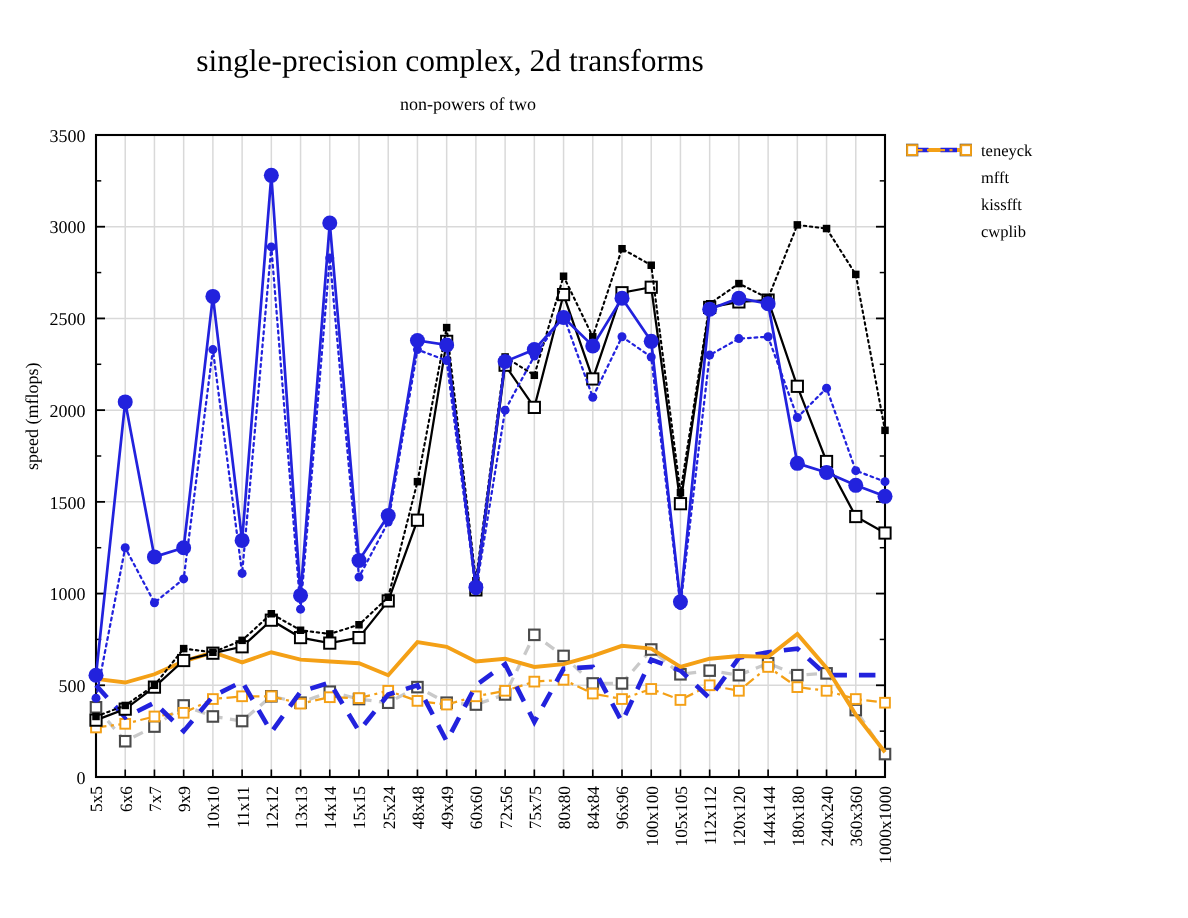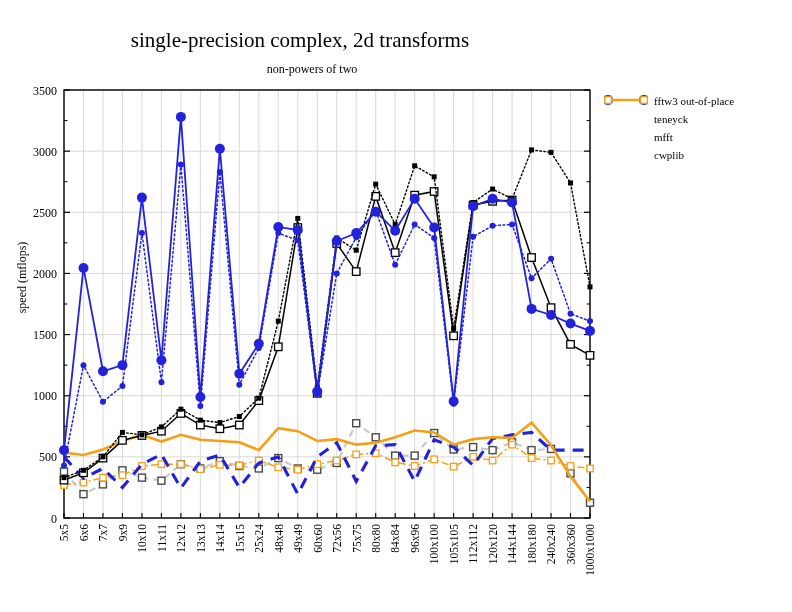--- a/index.html
+++ b/index.html
@@ -373,50 +373,48 @@
         <circle cx="551.037037037037" cy="315.00571428571425" r="5" fill="#2222dd"></circle>
         <circle cx="570.5185185185185" cy="323.5657142857143" r="5" fill="#2222dd"></circle>
         <circle cx="590" cy="330.9028571428571" r="5" fill="#2222dd"></circle>
       </g>
     </svg>
 
   <div class="legend" id="legend">
       <div class="legrow">
         <div class="legkey">
           <svg width="44" height="16">
-            <line x1="4" x2="40" y1="8" y2="8" stroke="#2222dd" stroke-width="1.6"></line>
-            <circle cx="4" cy="8" r="5" fill="#2222dd"></circle>
-            <circle cx="40" cy="8" r="5" fill="#2222dd"></circle>
-          </svg>
-        </div>
-        <div class="legtxt">fftw3 out-of-place</div>
-      </div>
-      <div class="legrow">
-        <div class="legkey">
-          <svg width="44" height="16">
             <line x1="4" x2="40" y1="8" y2="8" stroke="#c9c9c9" stroke-width="2.2" stroke-dasharray="7,6"></line>
             <rect x="0.5" y="4.5" width="7" height="7" fill="#fff" stroke="#4a4a4a" stroke-width="1.4"></rect>
             <rect x="36.5" y="4.5" width="7" height="7" fill="#fff" stroke="#4a4a4a" stroke-width="1.4"></rect>
           </svg>
         </div>
         <div class="legtxt">teneyck</div>
       </div>
       <div class="legrow">
         <div class="legkey">
           <svg width="44" height="16">
             <line x1="4" x2="40" y1="8" y2="8" stroke="#f4a016" stroke-width="2.6"></line>
             <circle cx="4" cy="8" r="2" fill="#f4a016"></circle>
             <circle cx="40" cy="8" r="2" fill="#f4a016"></circle>
           </svg>
         </div>
         <div class="legtxt">mfft</div>
       </div>
       <div class="legrow">
         <div class="legkey">
           <svg width="44" height="16">
+            <line x1="4" x2="40" y1="8" y2="8" stroke="#2222dd" stroke-width="3.1" stroke-dasharray="11,8"></line>
+          </svg>
+        </div>
+        <div class="legtxt">kissfft</div>
+      </div>
+      <div class="legrow">
+        <div class="legkey">
+          <svg width="44" height="16">
             <line x1="4" x2="40" y1="8" y2="8" stroke="#f4a016" stroke-width="1.5" stroke-dasharray="7,3,2,3"></line>
             <rect x="0.7999999999999998" y="4.8" width="6.5" height="6.5" fill="#fff" stroke="#f4a016" stroke-width="1.3"></rect>
             <rect x="36.8" y="4.8" width="6.5" height="6.5" fill="#fff" stroke="#f4a016" stroke-width="1.3"></rect>
           </svg>
         </div>
         <div class="legtxt">cwplib</div>
       </div>
     </div>
 
 </div>

